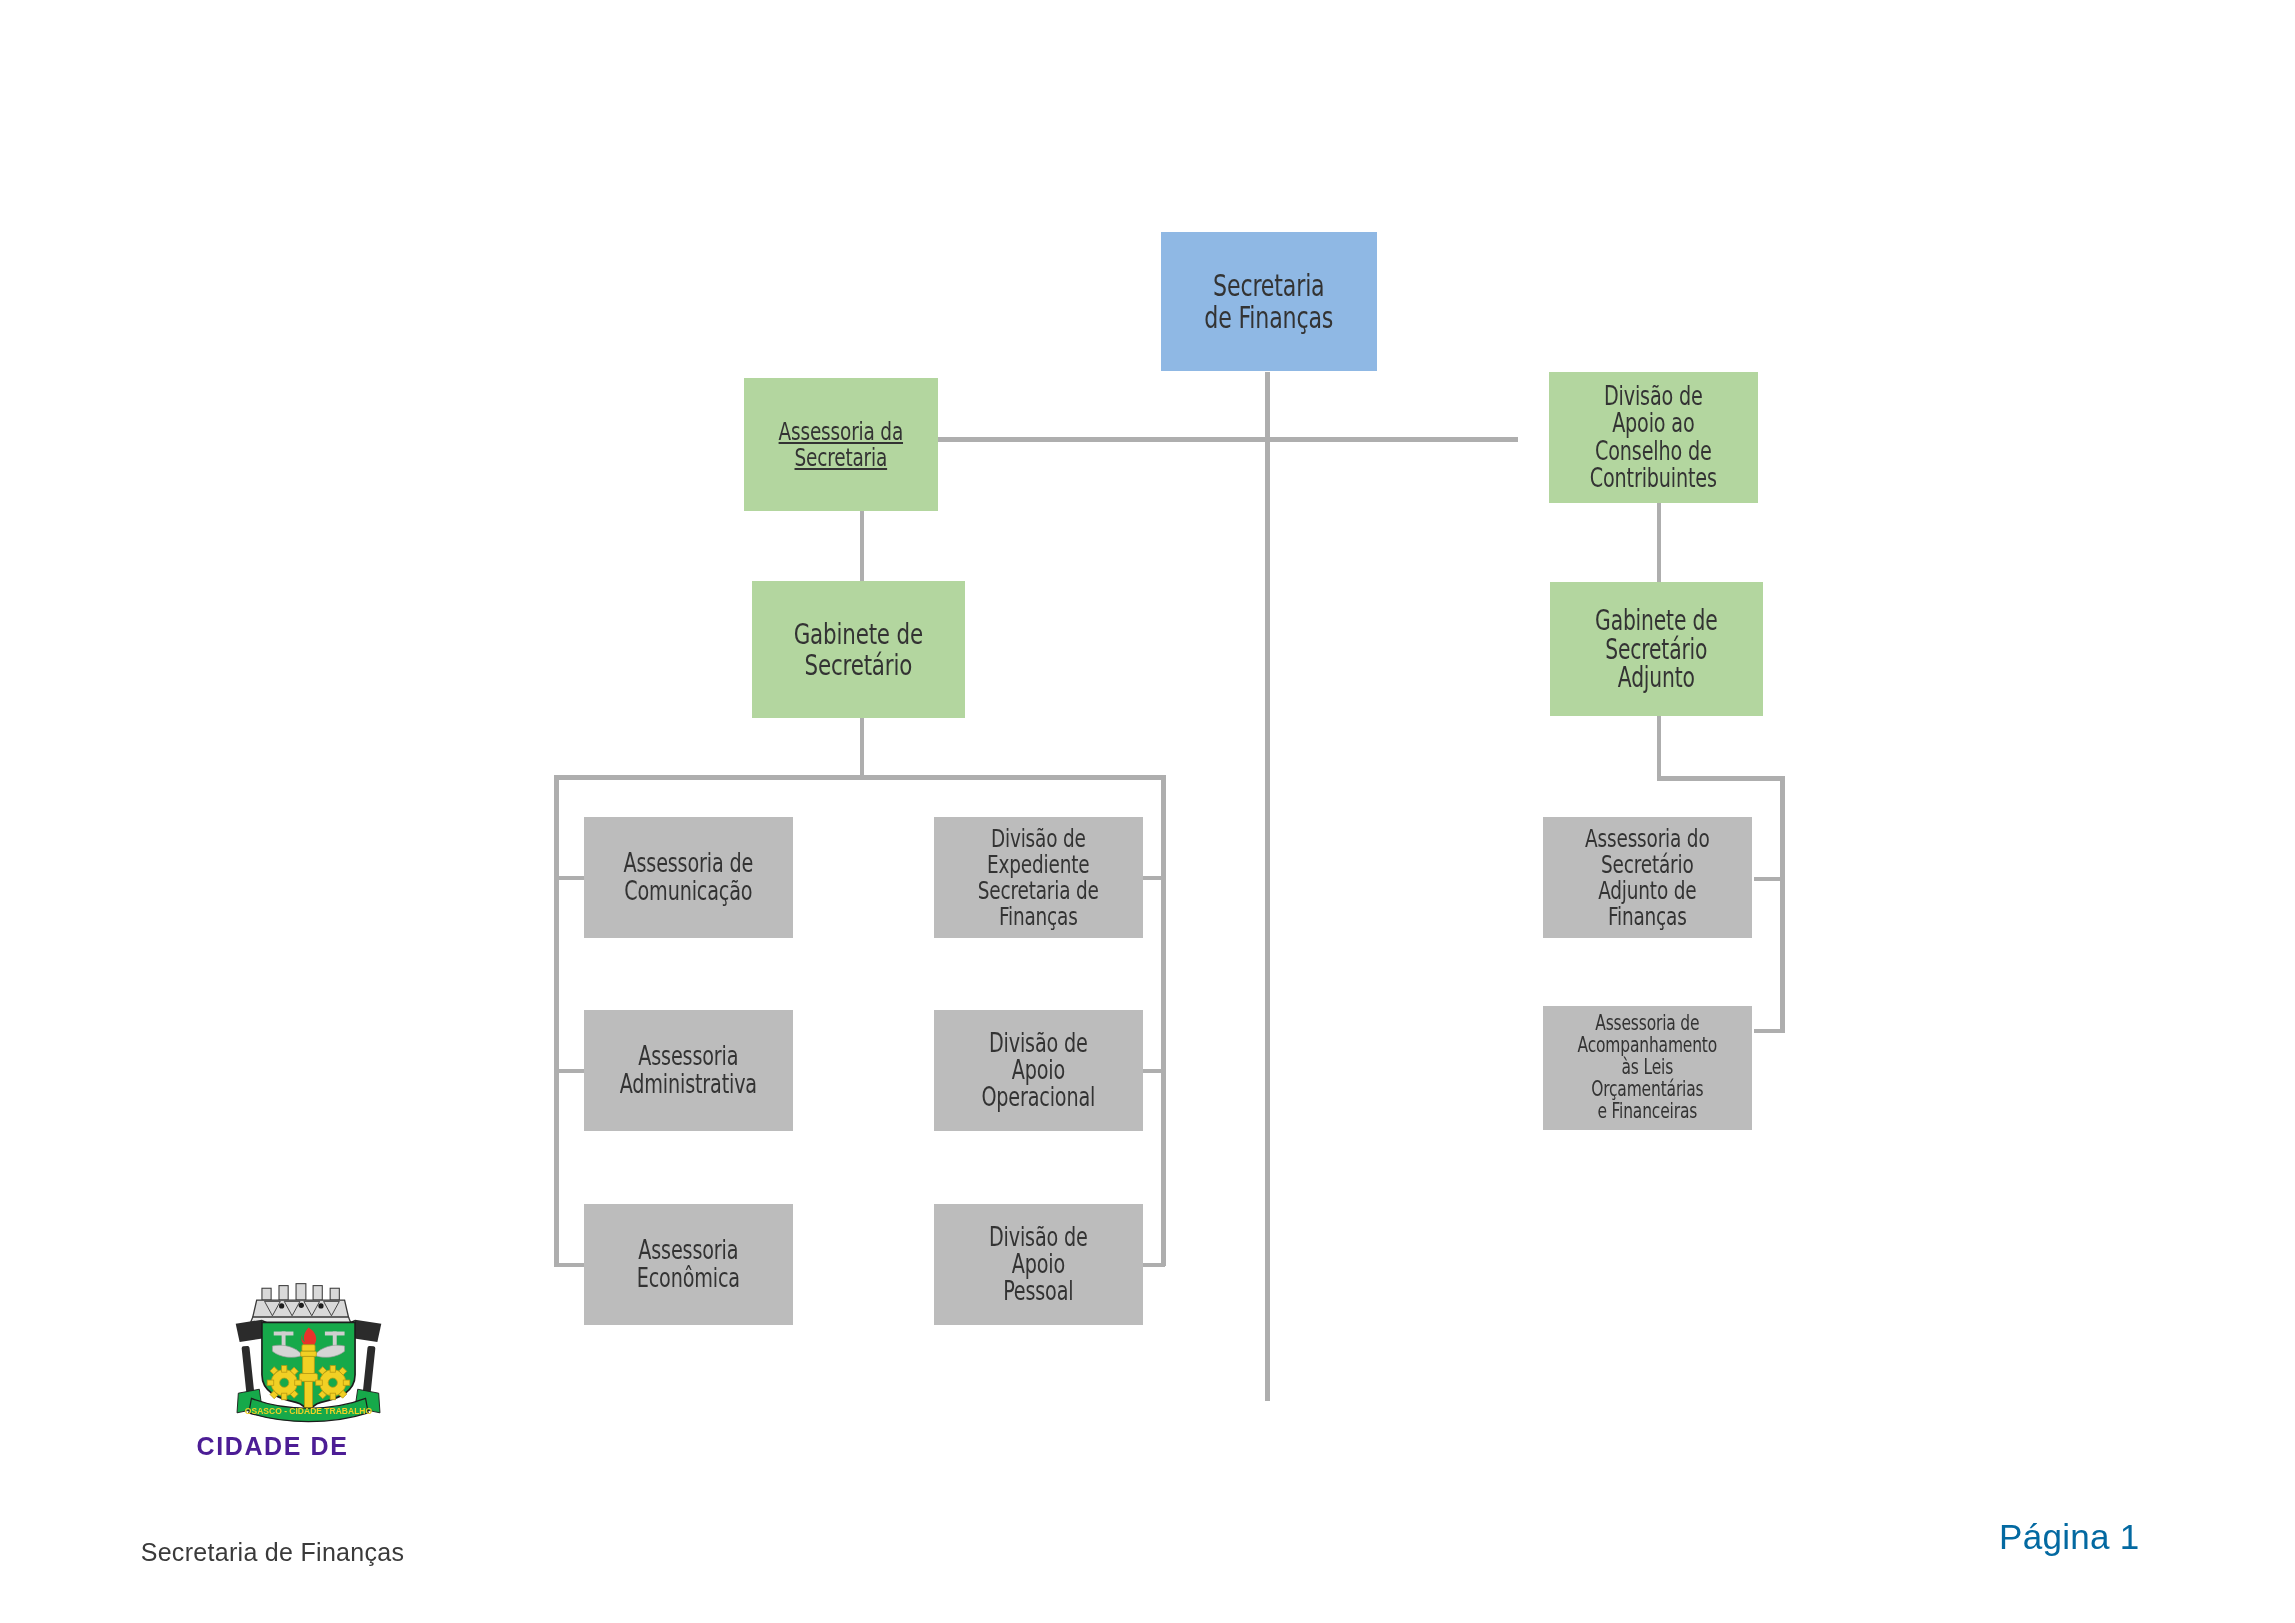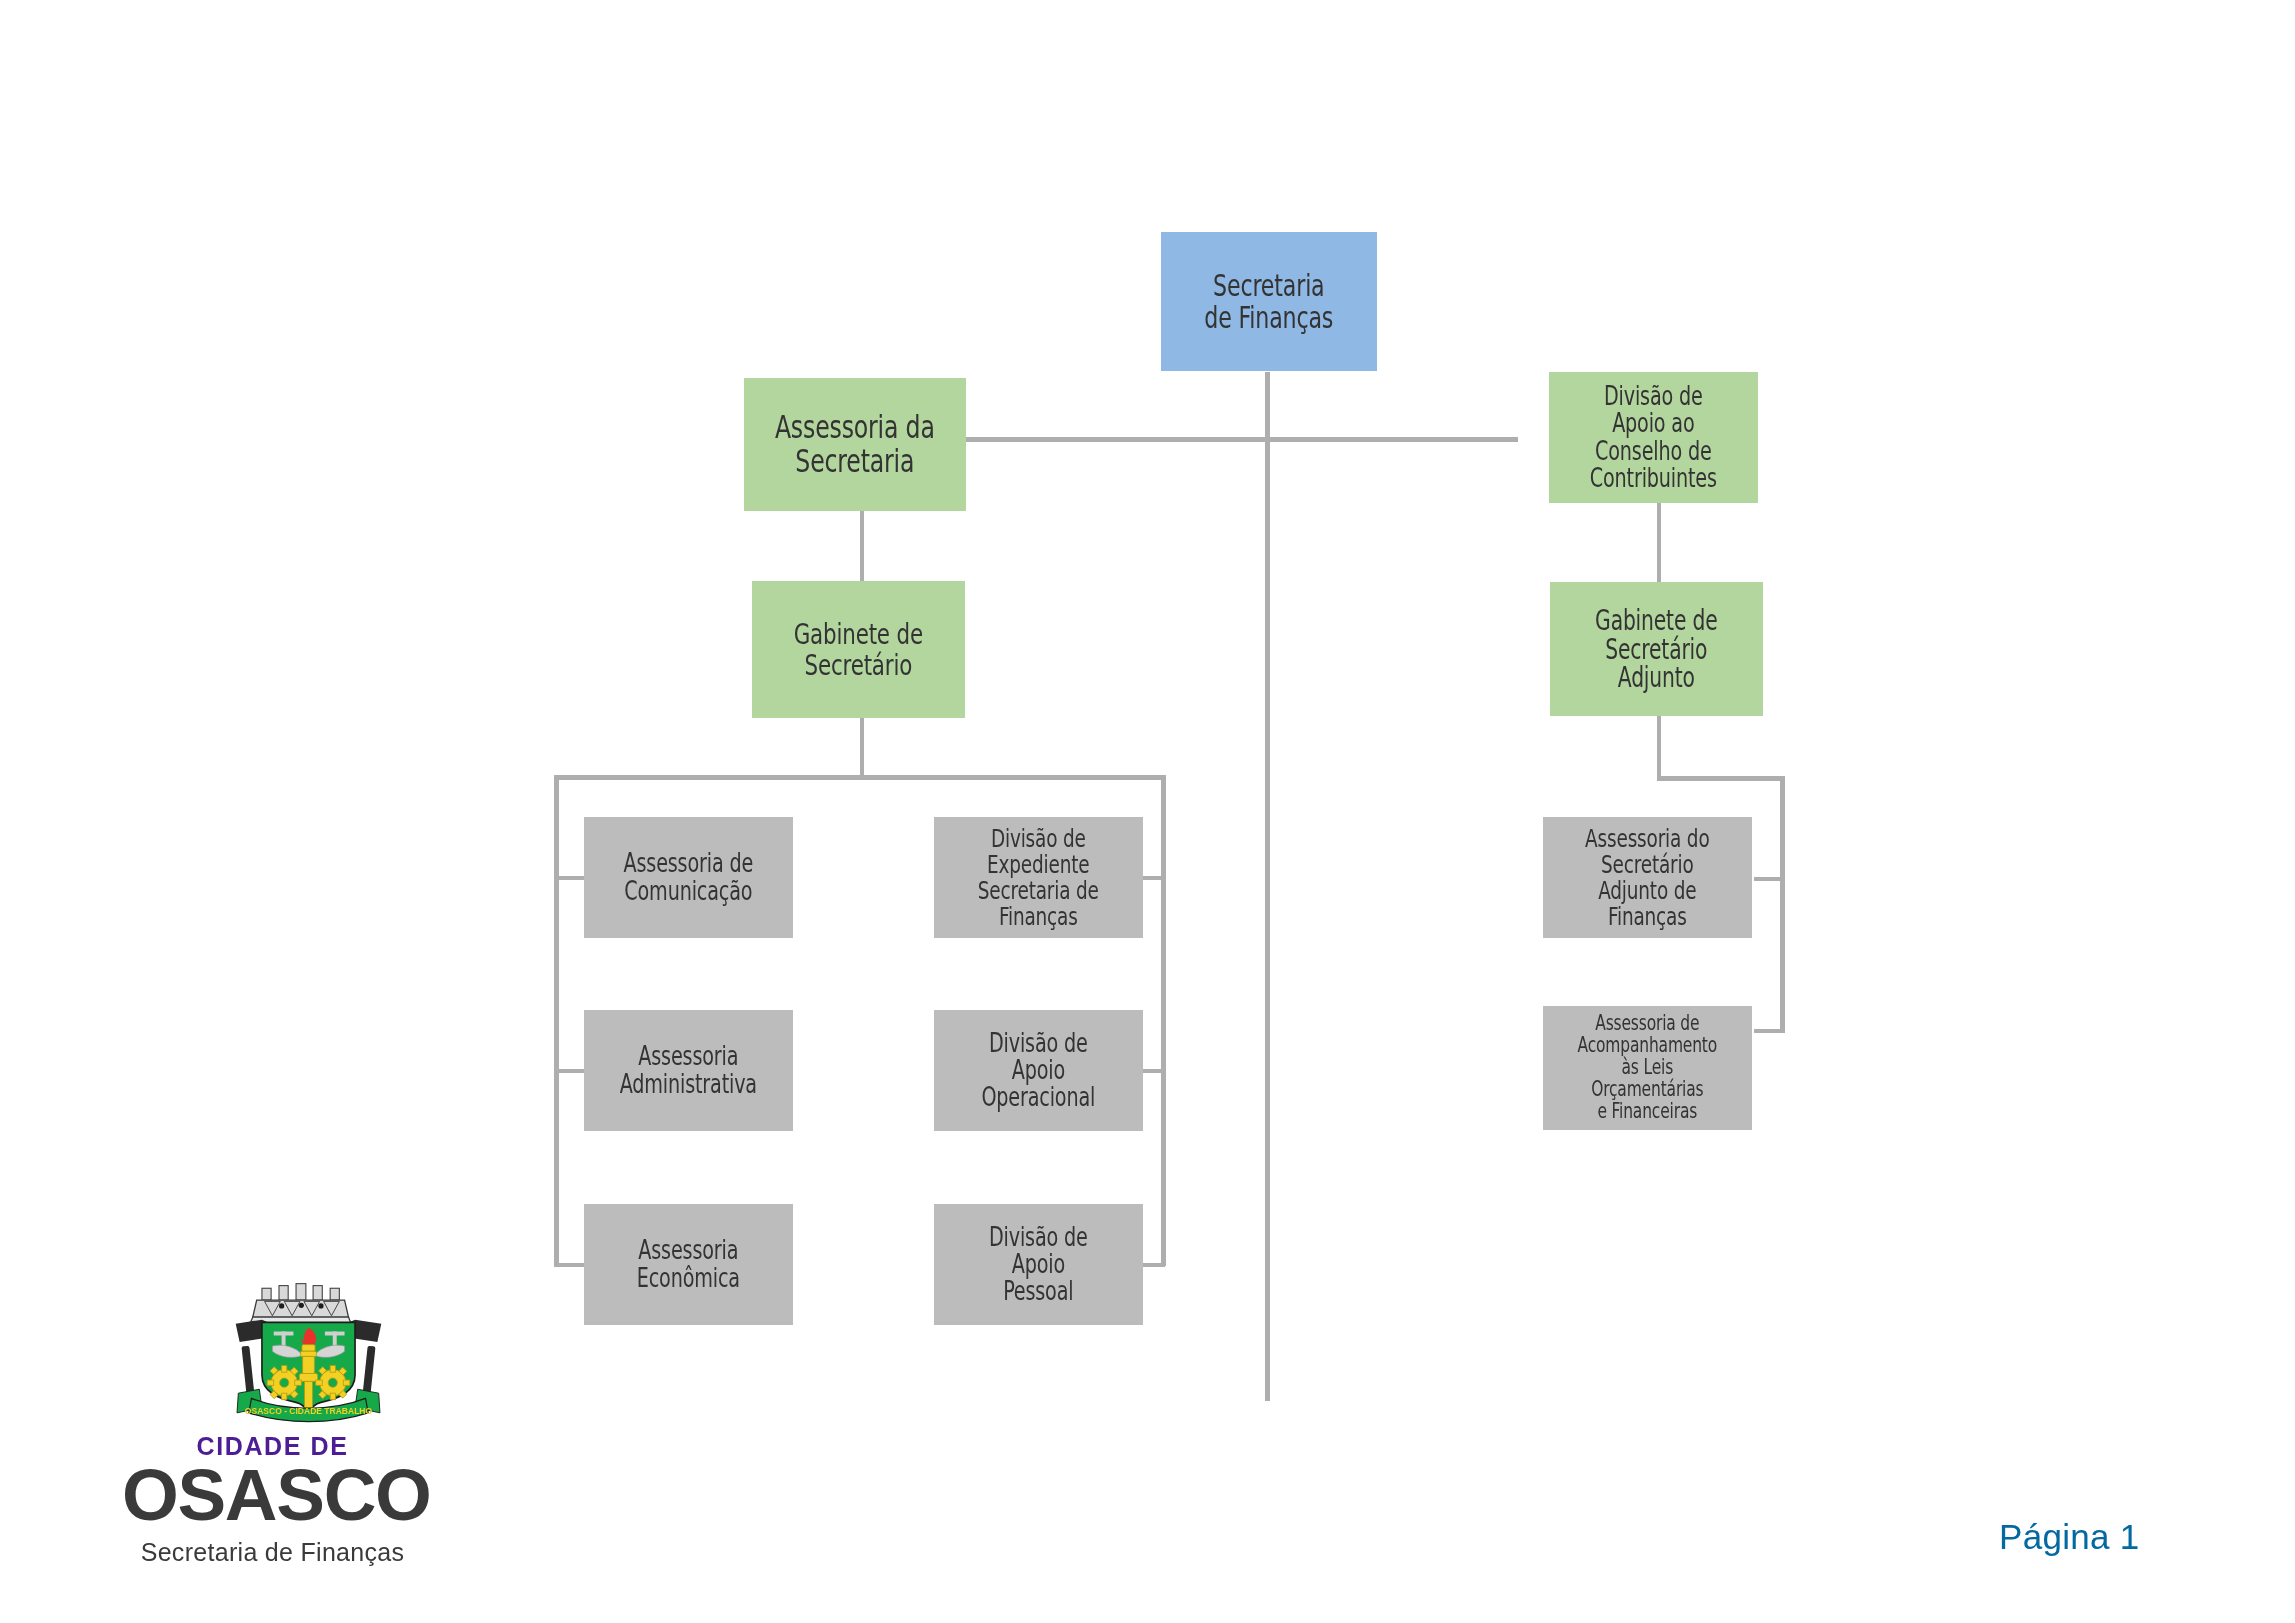--- a/index.html
+++ b/index.html
@@ -147,21 +147,21 @@
   <div class="line" style="left:1633px; top:776px; width:128px; height:4.6px;"></div>
   <div class="line" style="left:1756px; top:776px; width:4.6px; height:257px;"></div>
   <div class="line" style="left:1730px; top:877px; width:31px; height:3.9px;"></div>
   <div class="line" style="left:1730px; top:1029px; width:31px; height:3.9px;"></div>
 
   <div class="node blue" style="left:1137px; top:232px; width:216px; height:139px; font-size:30px;">
     <span class="node-label">Secretaria
 de Finanças</span>
   </div>
 
-  <div class="node green" style="left:720px; top:378px; width:222px; height:133px; font-size:32px;">
+  <div class="node green" style="left:720px; top:378px; width:194px; height:133px; font-size:25px;text-decoration:underline;">
     <span class="node-label">Assessoria da
 Secretaria</span>
   </div>
 
   <div class="node green" style="left:1525px; top:372px; width:209px; height:131px; font-size:26px;">
     <span class="node-label">Divisão de
 Apoio ao
 Conselho de
 Contribuintes</span>
   </div>
@@ -302,20 +302,19 @@
 
       <g>
         <path d="M8 168 L40 162 L44 190 L6 198 Z" fill="#16a94a" stroke="#1c1c1c" stroke-width="1.4"></path>
         <path d="M222 168 L190 162 L186 190 L224 198 Z" fill="#16a94a" stroke="#1c1c1c" stroke-width="1.4"></path>
         <path d="M28 176 C80 196 150 196 202 176 L206 198 C150 216 80 216 24 198 Z" fill="#16a94a" stroke="#1c1c1c" stroke-width="1.8"></path>
         <text x="115" y="199" text-anchor="middle" font-family="Liberation Sans, sans-serif" font-size="13" font-weight="bold" fill="#f2d024">OSASCO - CIDADE TRABALHO</text>
       </g>
     </svg>
 
     <div class="logo-wordmark-top">CIDADE DE</div>
-    <div class="logo-wordmark-main">OSASCO</div>
     <div class="logo-wordmark-sub">Secretaria de Finanças</div>
   </div>
 
   <div class="page-number" style="left:1975px; top:1517px;">Página 1</div>
 
 </div>
 
 
 </body></html>

